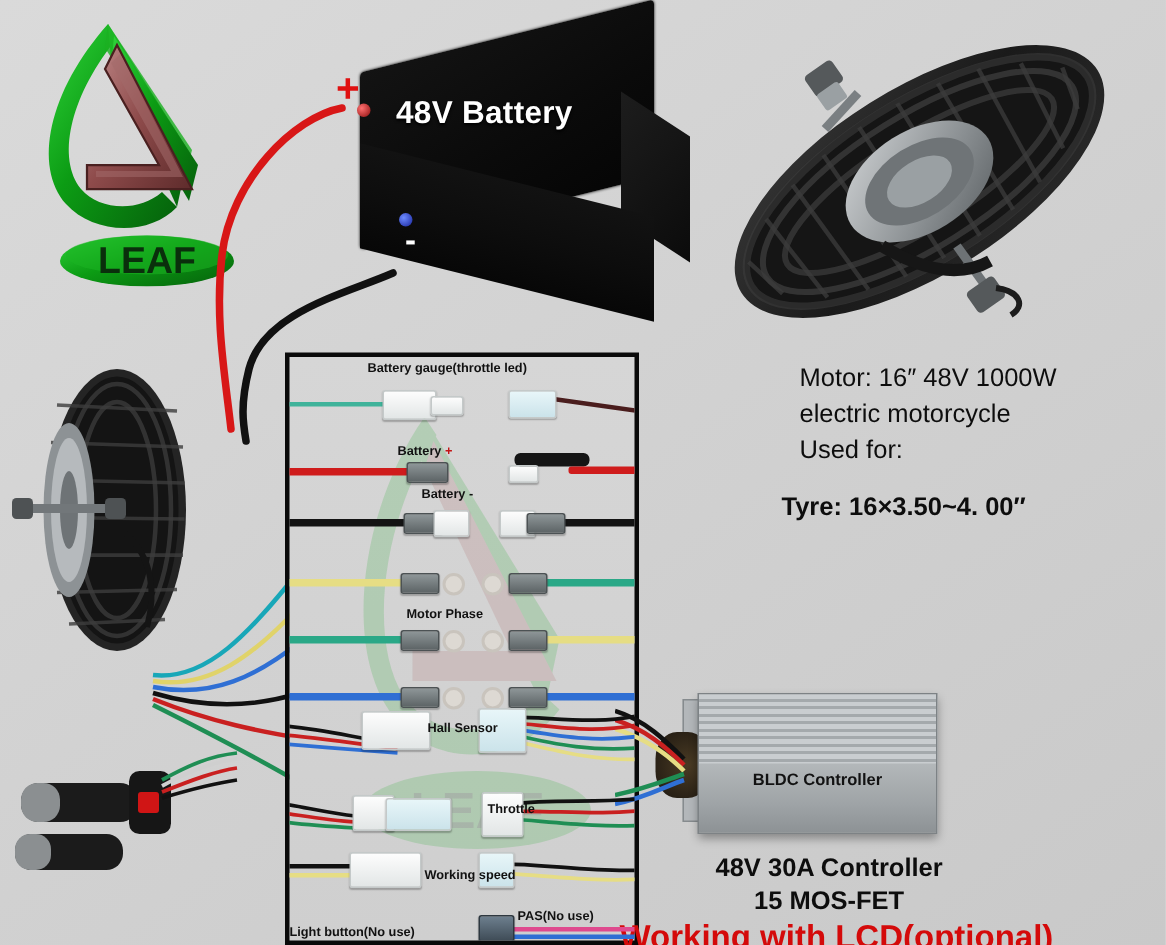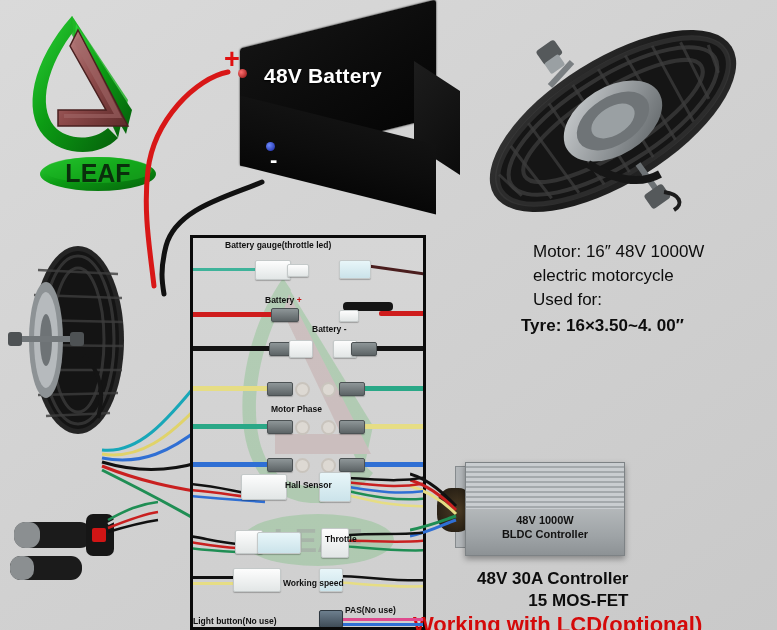--- a/index.html
+++ b/index.html
@@ -74,24 +74,24 @@
      background:linear-gradient(180deg,#fdfdfd,#e2e6e6);border:1px solid #c4c9c9;
      box-shadow:0 1px 1px rgba(0,0,0,.25);}
   .connector.blue{background:linear-gradient(180deg,#e8f6f9,#cbe3ea);}
   .connector.tab{background:linear-gradient(180deg,#8e9698,#5d6466);border-color:#4c5254;}
   .ring{position:absolute;width:11px;height:11px;border-radius:50%;
      border:2px solid #c9c4bd;background:#ddd9d3;z-index:4;}
 
   
   .motor-spec{position:absolute;left:533px;top:240px;font-size:17px;font-weight:normal;
      color:#0d0d0d;line-height:24px;}
-  .tyre-spec{position:absolute;left:521px;top:316px;font-size:17px;font-weight:bold;
+  .tyre-spec{position:absolute;left:521px;top:328px;font-size:17px;font-weight:bold;
      color:#0d0d0d;}
   .ctrl-spec{position:absolute;left:477px;top:568px;font-size:17px;font-weight:bold;
-     color:#0d0d0d;line-height:22px;text-align:right;}
+     color:#0d0d0d;line-height:22px;text-align:center;}
   .lcd-note{position:absolute;left:413px;top:612px;font-size:22px;font-weight:bold;
      color:#d40a0a;white-space:nowrap;}
   .light-note{position:absolute;left:193px;top:616px;font-size:8.5px;font-weight:bold;
      color:#111;white-space:nowrap;z-index:9;}
 </style>
 </head>
 <body>
 
 <div class="stage">
 
@@ -249,40 +249,40 @@
       <path d="M66 26 L148 186 L52 186 L52 166 L118 166 L60 44 Z" fill="#b07070"></path>
       <ellipse cx="95" cy="272" rx="76" ry="26" fill="#2faf38"></ellipse>
       <text x="95" y="284" font-family="Liberation Sans, sans-serif" font-size="34" font-weight="bold" fill="#0a4a10" text-anchor="middle">LEAF</text>
     </svg>
 
     <div class="wire" style="left:-4px;top:30px;width:70px;background:#3fb39a;"></div>
     <div class="connector" style="left:62px;top:22px;width:34px;height:18px;"></div>
     <div class="connector" style="left:94px;top:26px;width:20px;height:11px;"></div>
     <div class="connector blue" style="left:146px;top:22px;width:30px;height:17px;"></div>
     <div class="wire" style="left:172px;top:26px;width:62px;background:#4a1d1d;transform:rotate(8deg);transform-origin:left center;"></div>
-    <div class="conn-label" style="left:32px;top:2px;">
+    <div class="conn-label" style="left:52px;top:2px;">
       <span>Battery gauge(throttle led)</span>
     </div>
 
     <div class="wire" style="left:-4px;top:74px;width:86px;height:5px;background:#cf1c1c;"></div>
     <div class="connector tab" style="left:78px;top:70px;width:26px;height:12px;"></div>
     <div class="wire" style="left:150px;top:64px;width:50px;height:9px;background:#151515;border-radius:4px;"></div>
     <div class="wire" style="left:186px;top:73px;width:50px;height:5px;background:#cf1c1c;"></div>
     <div class="connector" style="left:146px;top:72px;width:18px;height:10px;"></div>
     <div class="conn-label" style="left:72px;top:57px;">
       <span>Battery </span><span class="pl">+</span>
     </div>
 
     <div class="wire" style="left:-4px;top:108px;width:84px;height:5px;background:#141414;"></div>
     <div class="connector tab" style="left:76px;top:104px;width:24px;height:12px;"></div>
     <div class="connector" style="left:96px;top:102px;width:22px;height:16px;"></div>
     <div class="connector" style="left:140px;top:102px;width:22px;height:16px;"></div>
     <div class="connector tab" style="left:158px;top:104px;width:24px;height:12px;"></div>
     <div class="wire" style="left:178px;top:108px;width:58px;height:5px;background:#141414;"></div>
-    <div class="conn-label" style="left:88px;top:86px;margin-left:31px;">
+    <div class="conn-label" style="left:88px;top:86px;">
       <span>Battery -</span>
     </div>
 
     <div class="wire" style="left:-4px;top:148px;width:84px;height:5px;background:#e6dd84;"></div>
     <div class="connector tab" style="left:74px;top:144px;width:24px;height:12px;"></div>
     <div class="ring" style="left:102px;top:144px;"></div>
     <div class="ring" style="left:128px;top:144px;"></div>
     <div class="connector tab" style="left:146px;top:144px;width:24px;height:12px;"></div>
     <div class="wire" style="left:166px;top:148px;width:70px;height:5px;background:#2aa887;"></div>
 
@@ -361,21 +361,20 @@
 
   <div class="light-note">Light button(No use)</div>
 
   <div class="ctrl">
     <div class="ctrl-lug" style="left:0px;top:8px;"></div>
     <div class="ctrl-lug" style="left:0px;top:62px;"></div>
     <div class="ctrl-harness"></div>
     <div class="ctrl-body">
       <div class="ctrl-fins"></div>
       <div class="ctrl-text">
-        <div>48V 1000W</div>
         <div>BLDC Controller</div>
       </div>
     </div>
   </div>
 
   <svg style="position:absolute;left:410px;top:470px;width:60px;height:80px;">
     <path d="M0 4 C20 10 34 24 46 36" stroke="#111" stroke-width="3" fill="none"></path>
     <path d="M0 10 C20 16 34 28 46 40" stroke="#c92020" stroke-width="3" fill="none"></path>
     <path d="M0 16 C20 22 34 32 46 44" stroke="#e6dd84" stroke-width="3" fill="none"></path>
     <path d="M0 60 C20 56 34 50 46 46" stroke="#1f8e54" stroke-width="3" fill="none"></path>

